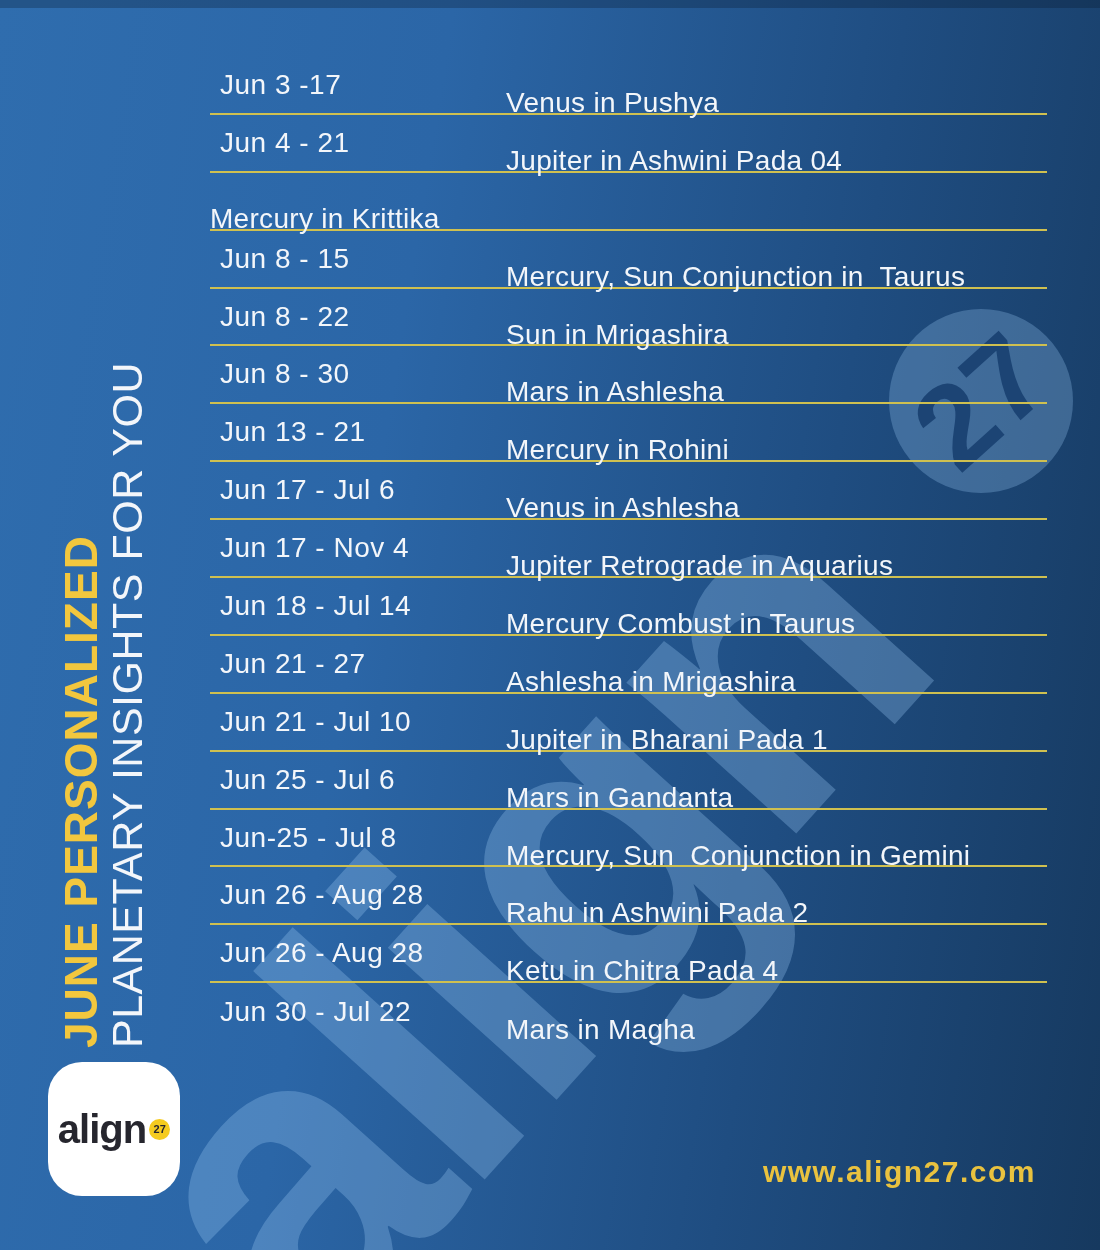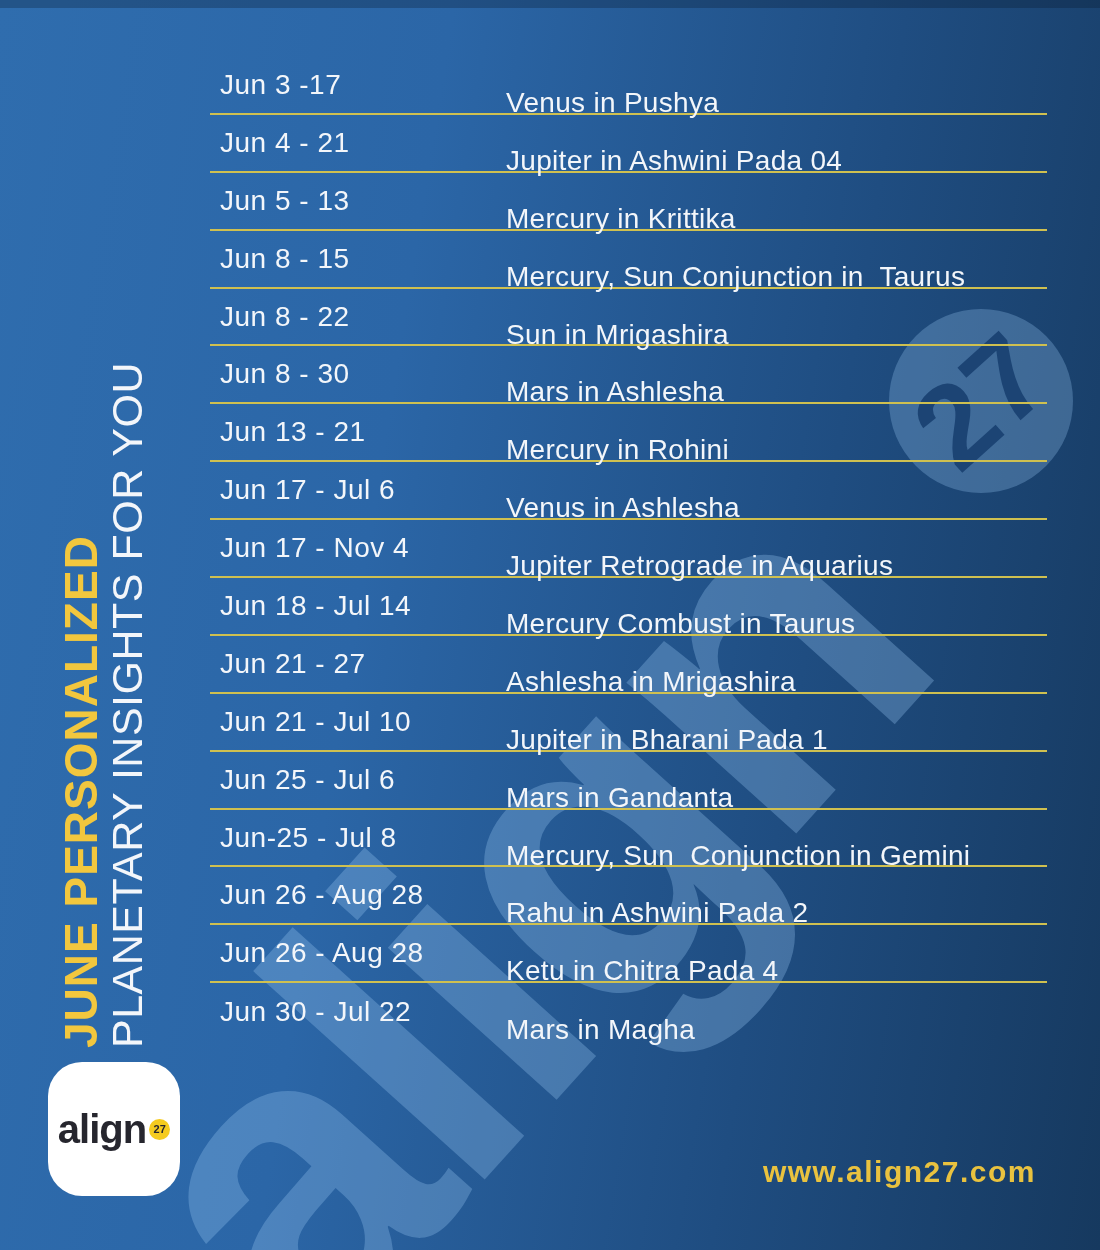--- a/index.html
+++ b/index.html
@@ -188,21 +188,20 @@
   <div class="table">
     <div class="row">
       <div class="cell-date">Jun 3 -17</div>
       <div class="cell-event">Venus in Pushya</div>
     </div>
     <div class="row">
       <div class="cell-date">Jun 4 - 21</div>
       <div class="cell-event">Jupiter in Ashwini Pada 04</div>
     </div>
     <div class="row">
-      <div class="cell-date">Jun 5 - 13</div>
       <div class="cell-event">Mercury in Krittika</div>
     </div>
     <div class="row">
       <div class="cell-date">Jun 8 - 15</div>
       <div class="cell-event">Mercury, Sun Conjunction in  Taurus</div>
     </div>
     <div class="row">
       <div class="cell-date">Jun 8 - 22</div>
       <div class="cell-event">Sun in Mrigashira</div>
     </div>

